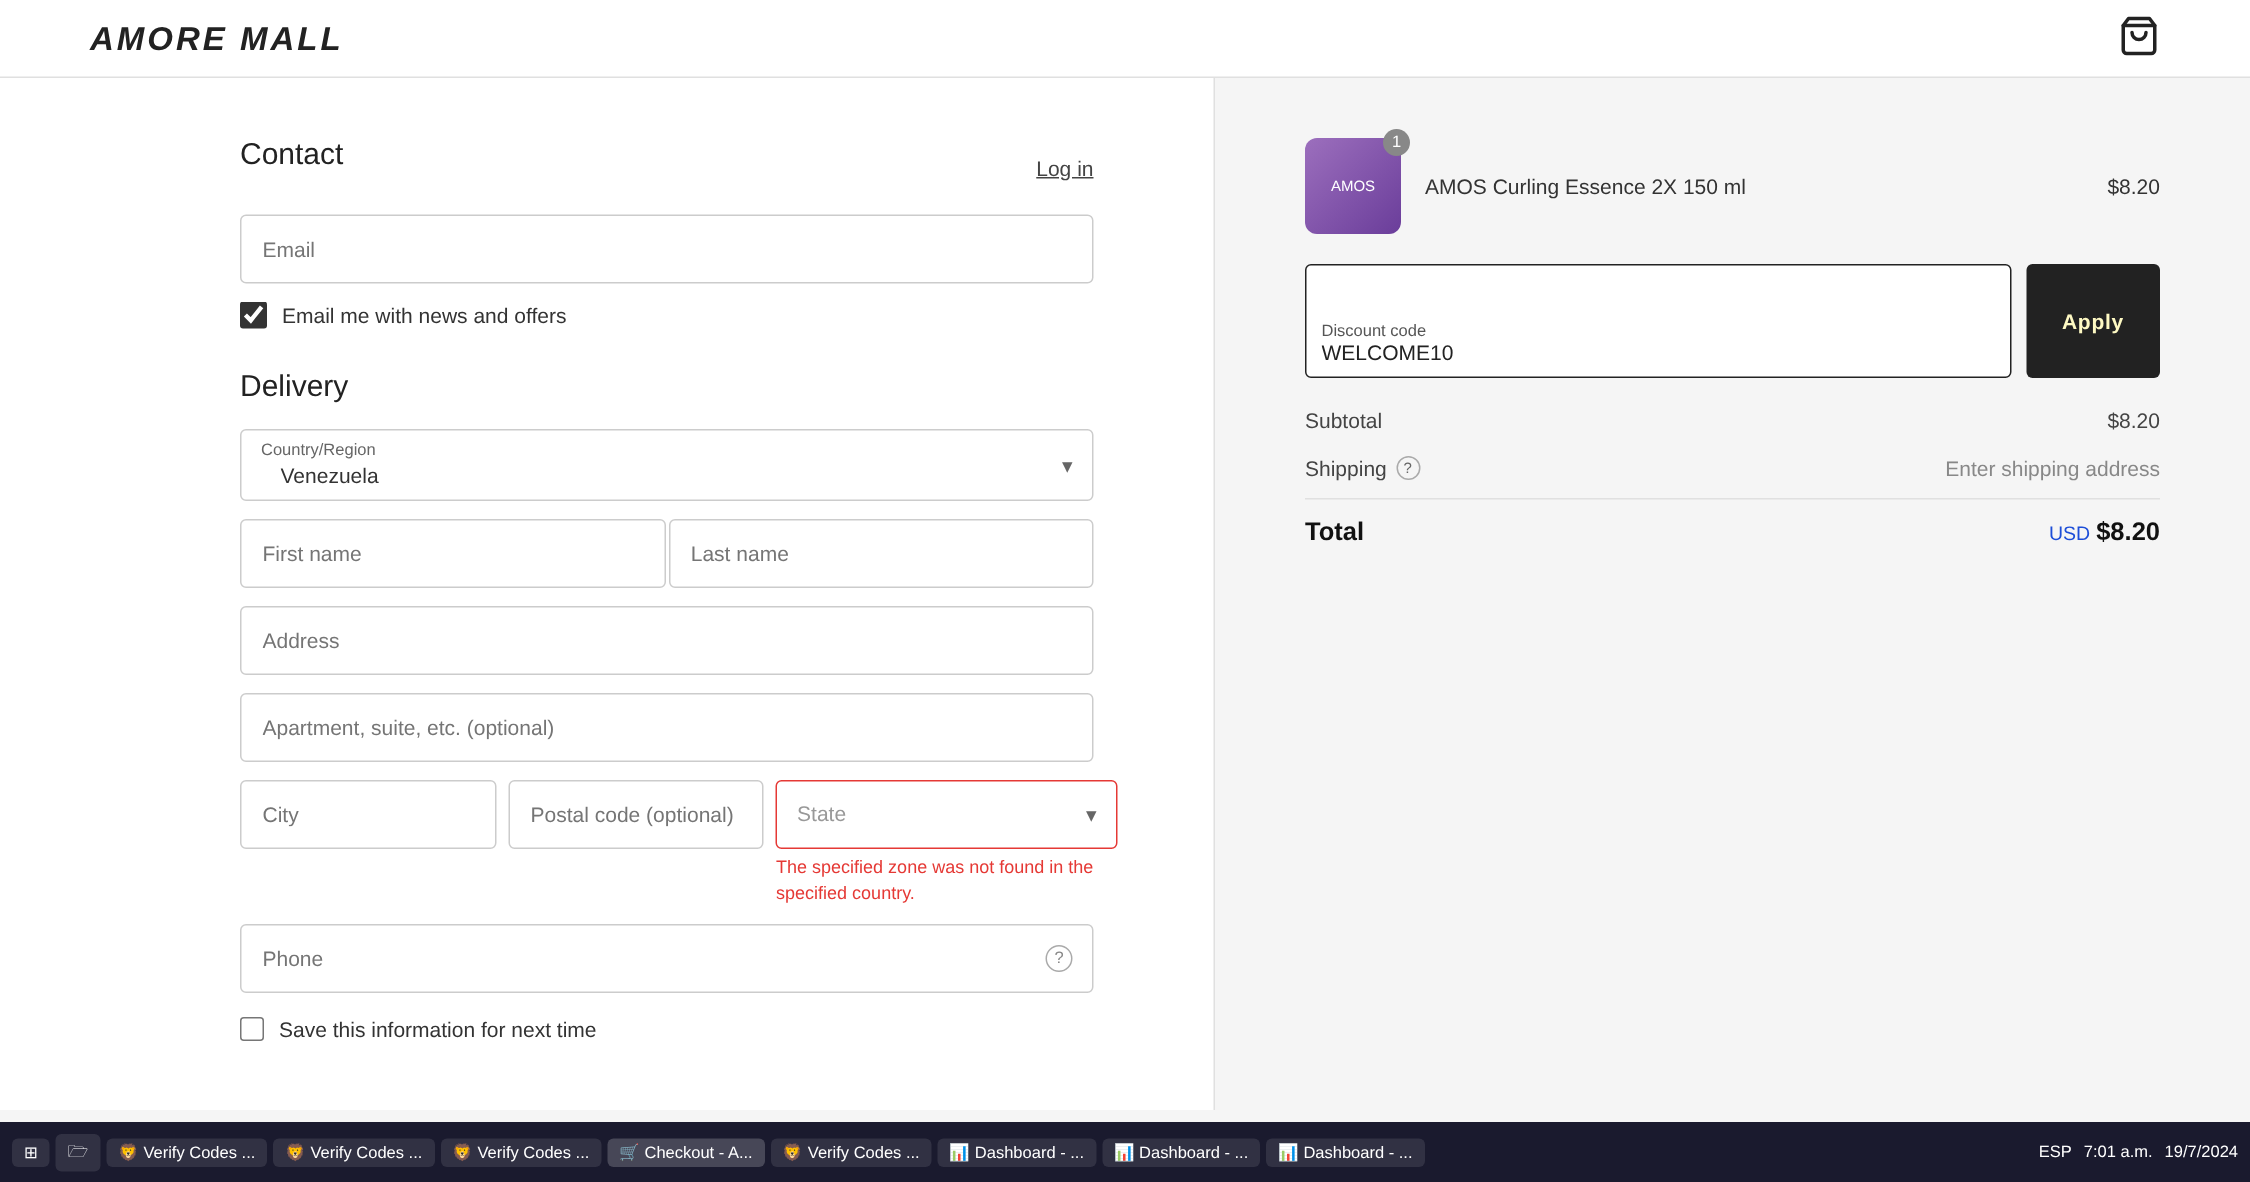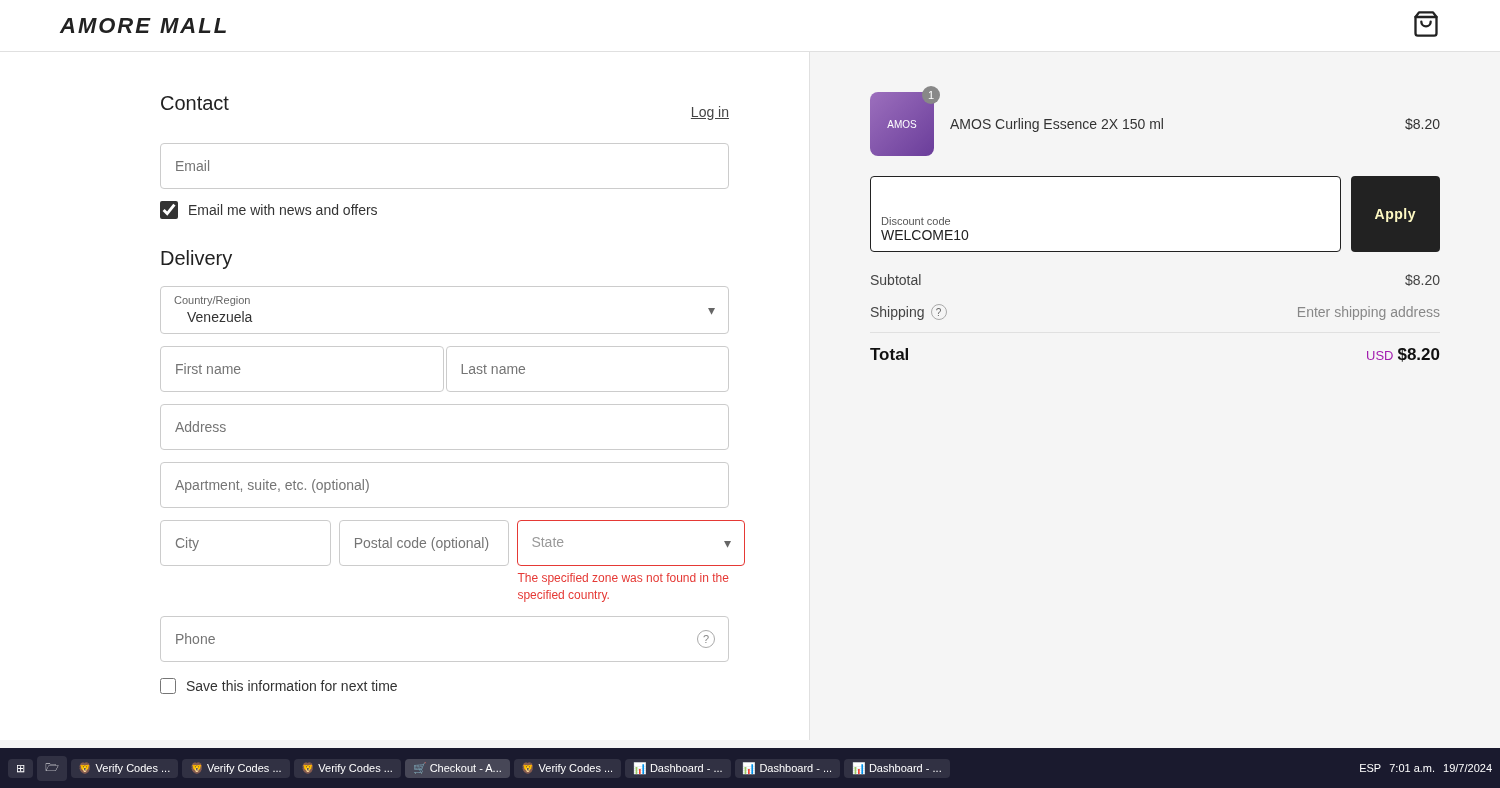--- a/index.html
+++ b/index.html
@@ -332,21 +332,21 @@
       border-radius: 50%;
       display: inline-flex;
       align-items: center;
       justify-content: center;
       font-size: 10px;
       color: #666;
       cursor: pointer;
     }
     .usd-label {
       font-size: 13px;
-      color: #a21caf;
+      color: #1d4ed8;
       font-weight: 400;
       margin-right: 4px;
     }
     .divider {
       border: none;
       border-top: 1px solid #e0e0e0;
       margin: 4px 0;
     }
     
     .taskbar {

